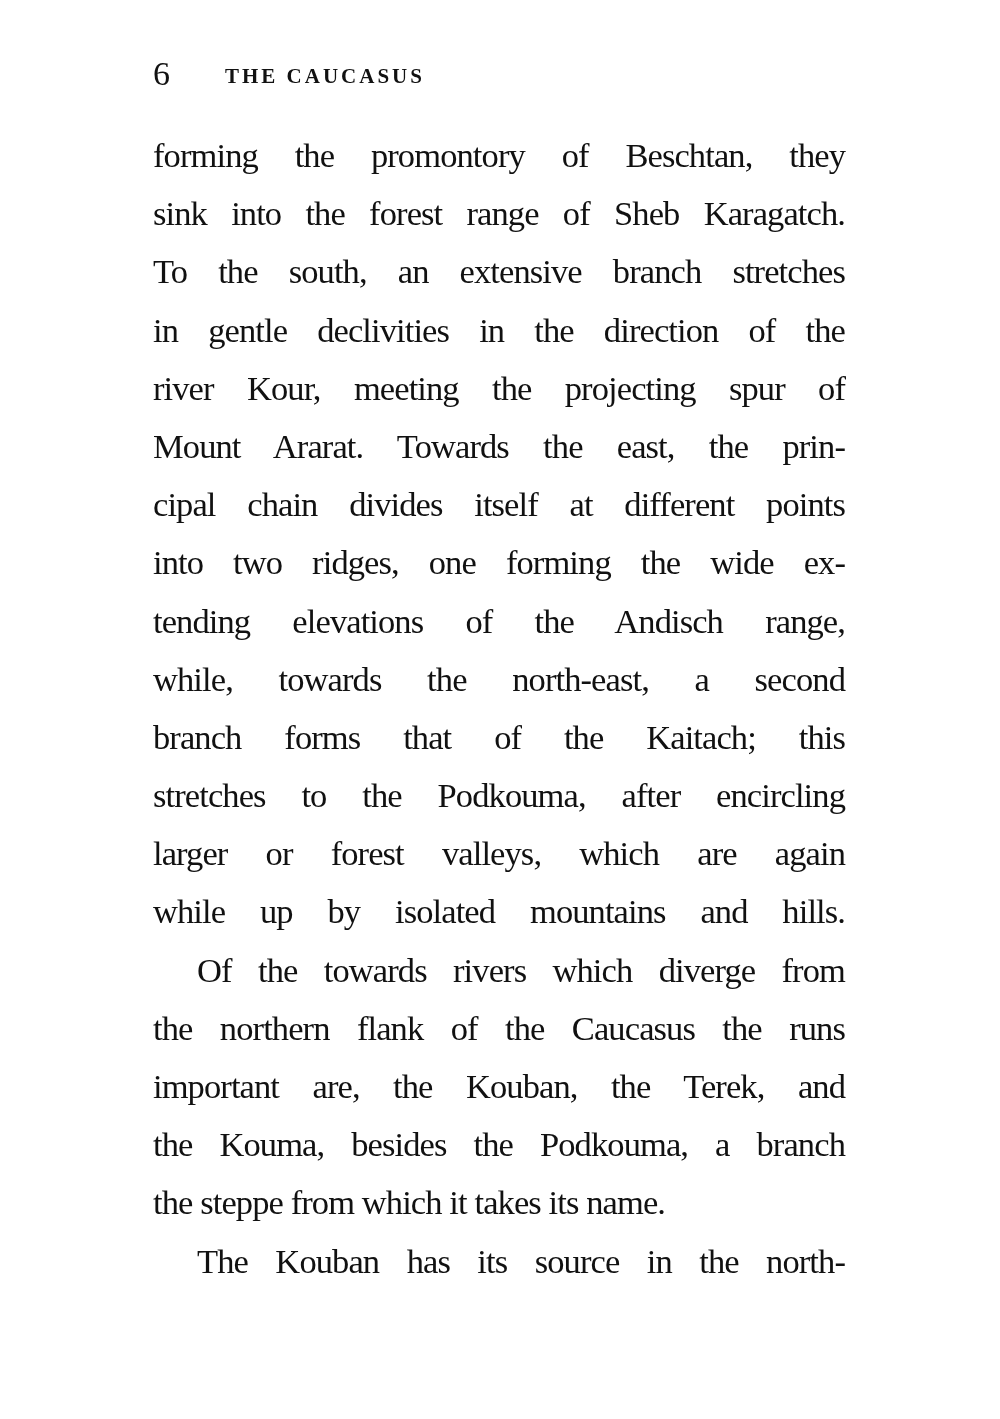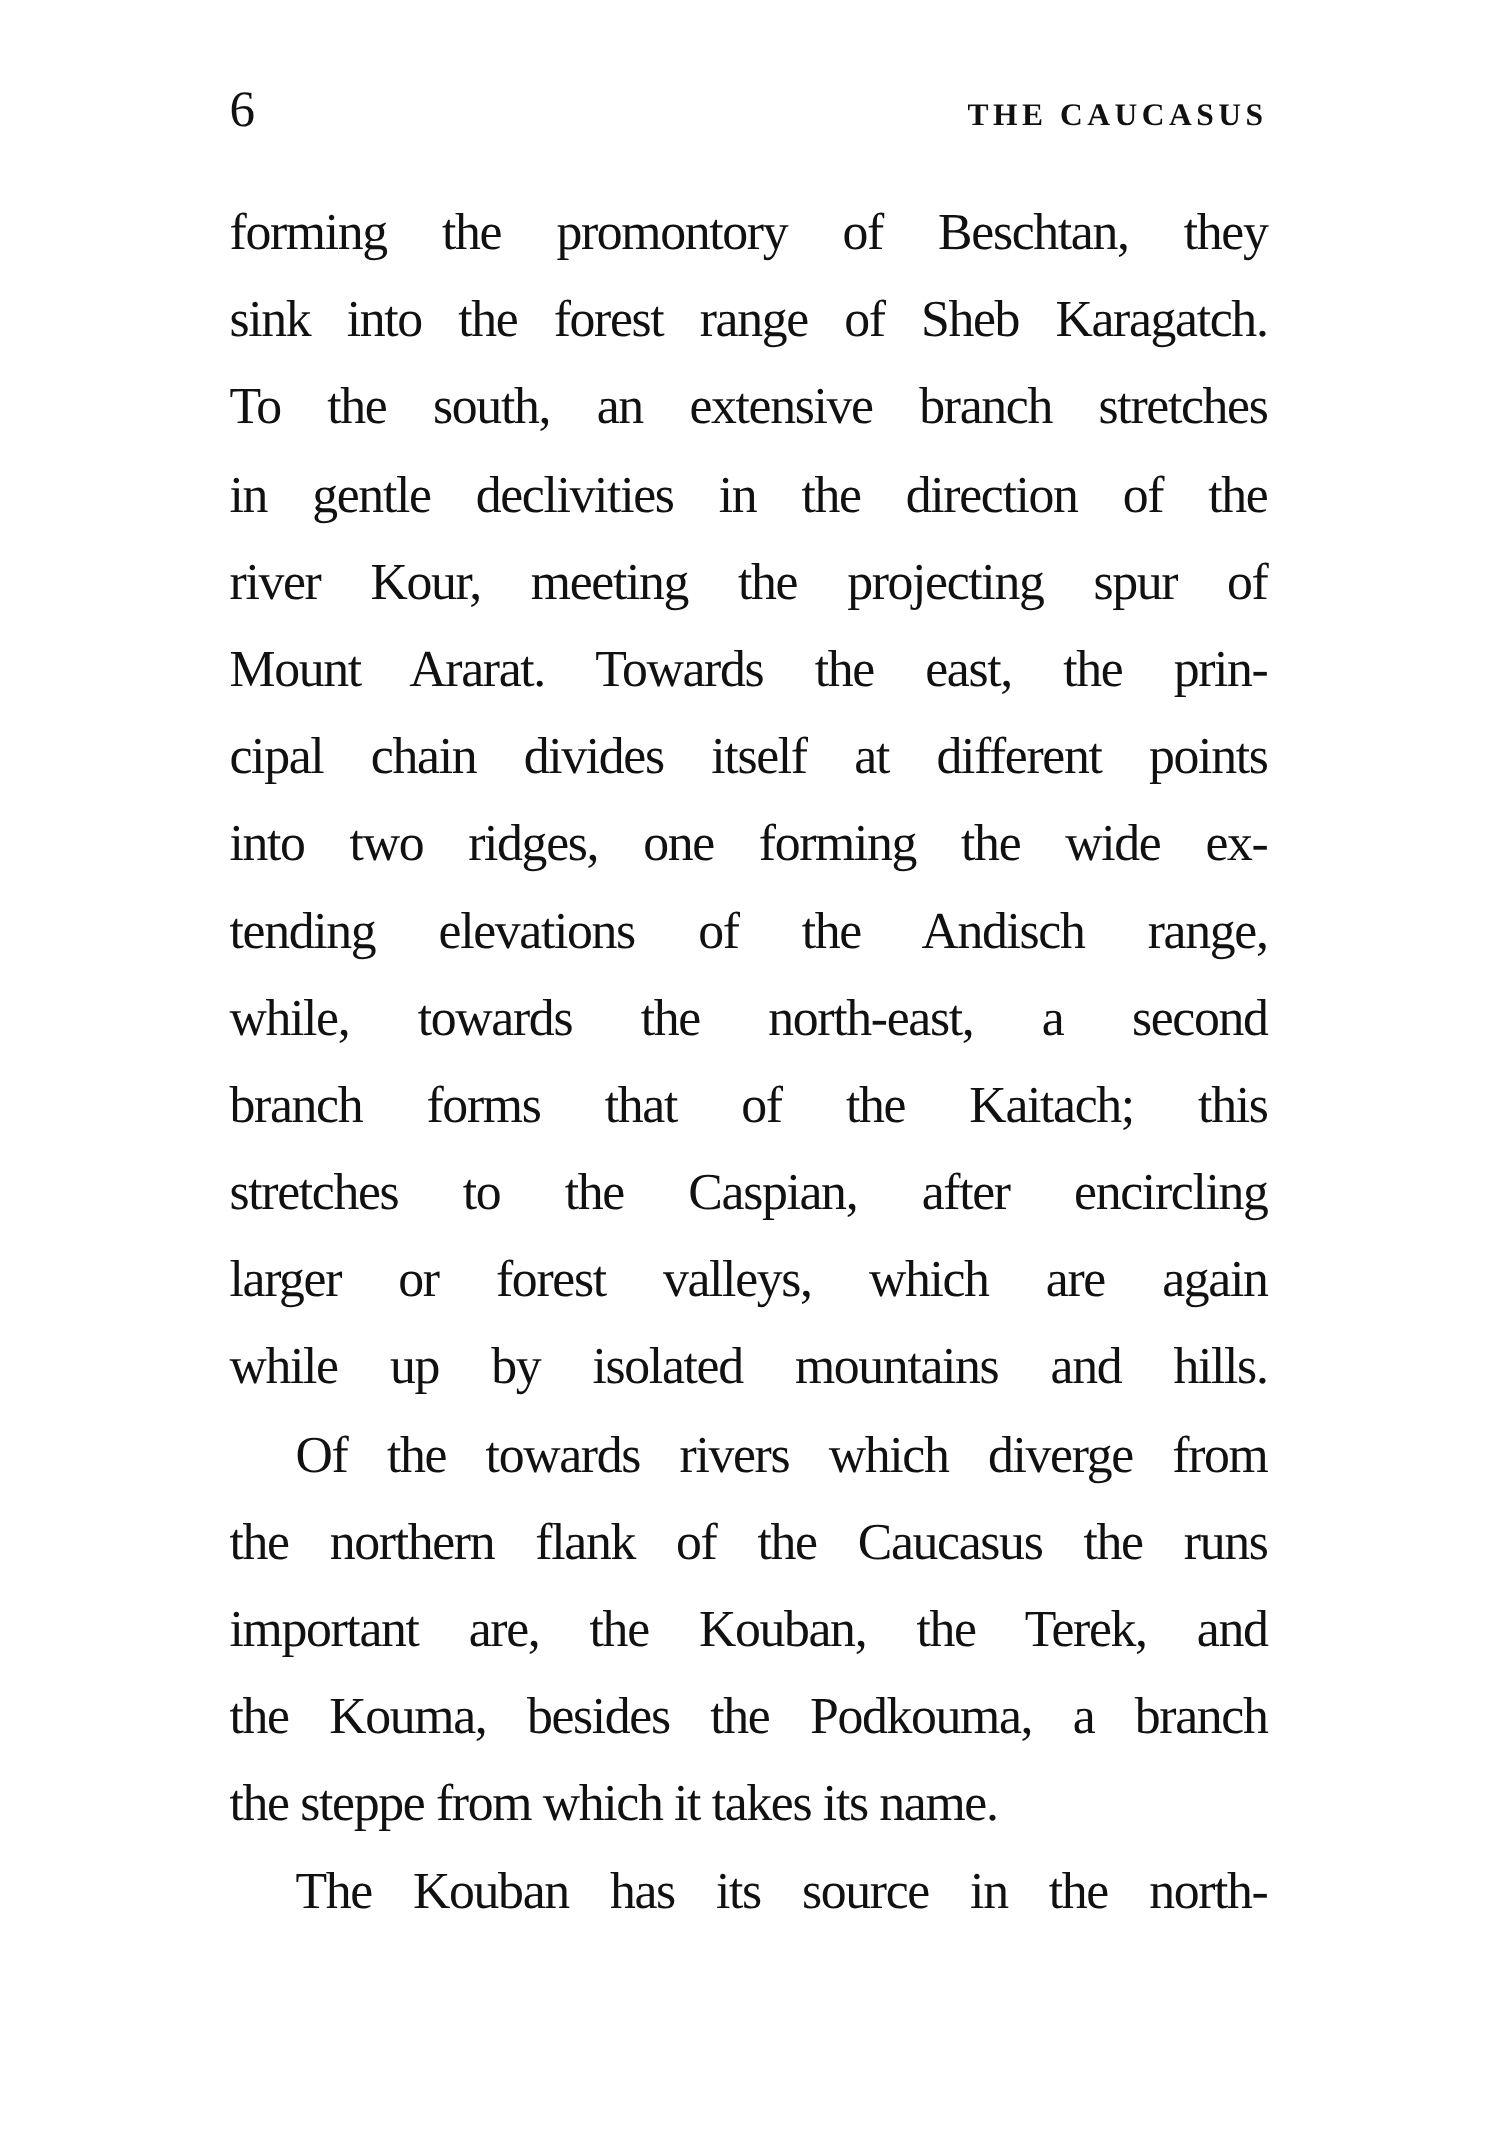--- a/index.html
+++ b/index.html
@@ -34,21 +34,21 @@
       top: 0;
       font-size: 34px;
       line-height: 44px;
       font-family: "Liberation Serif", serif;
     }
     .running-title {
       position: absolute;
       left: 0;
       right: 0;
       top: 4px;
-      text-align: right;
+      text-align: left;
       font-size: 21px;
       line-height: 40px;
       letter-spacing: 3px;
       font-weight: bold;
       font-family: "Liberation Serif", serif;
       padding-left: 72px;
     }
     .body-text {
       position: absolute;
       left: 153px;
@@ -89,21 +89,21 @@
     <span class="line">sink into the forest range of Sheb Karagatch.</span>
     <span class="line">To the south, an extensive branch stretches</span>
     <span class="line">in gentle declivities in the direction of the</span>
     <span class="line">river Kour, meeting the projecting spur of</span>
     <span class="line">Mount Ararat.  Towards the east, the prin-</span>
     <span class="line">cipal chain divides itself at different points</span>
     <span class="line">into two ridges, one forming the wide ex-</span>
     <span class="line">tending elevations of the Andisch range,</span>
     <span class="line">while, towards the north-east, a second</span>
     <span class="line">branch forms that of the Kaitach; this</span>
-    <span class="line">stretches to the Caspian, after encircling</span>
+    <span class="line">stretches to the Podkouma, after encircling</span>
     <span class="line">larger or forest valleys, which are again</span>
     <span class="line">while up by isolated mountains and hills.</span>
     <span class="line indent">Of the towards rivers which diverge from</span>
     <span class="line">the northern flank of the Caucasus the runs</span>
     <span class="line">important are, the Kouban, the Terek, and</span>
     <span class="line">the Kouma, besides the Podkouma, a branch</span>
     <span class="line last">the steppe from which it takes its name.</span>
     <span class="line indent">The Kouban has its source in the north-</span>
   </div>
 </div>

